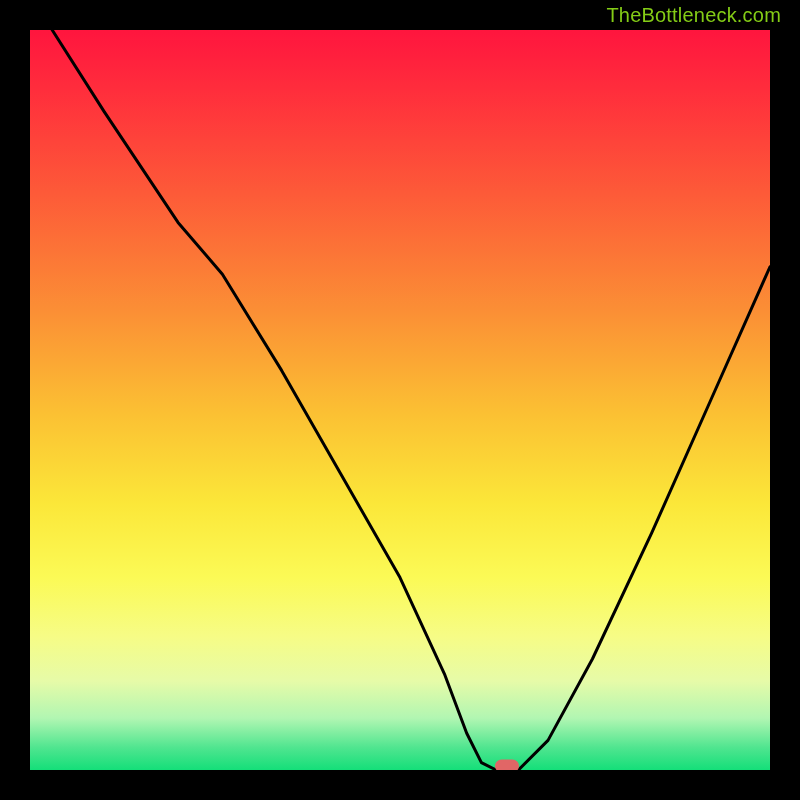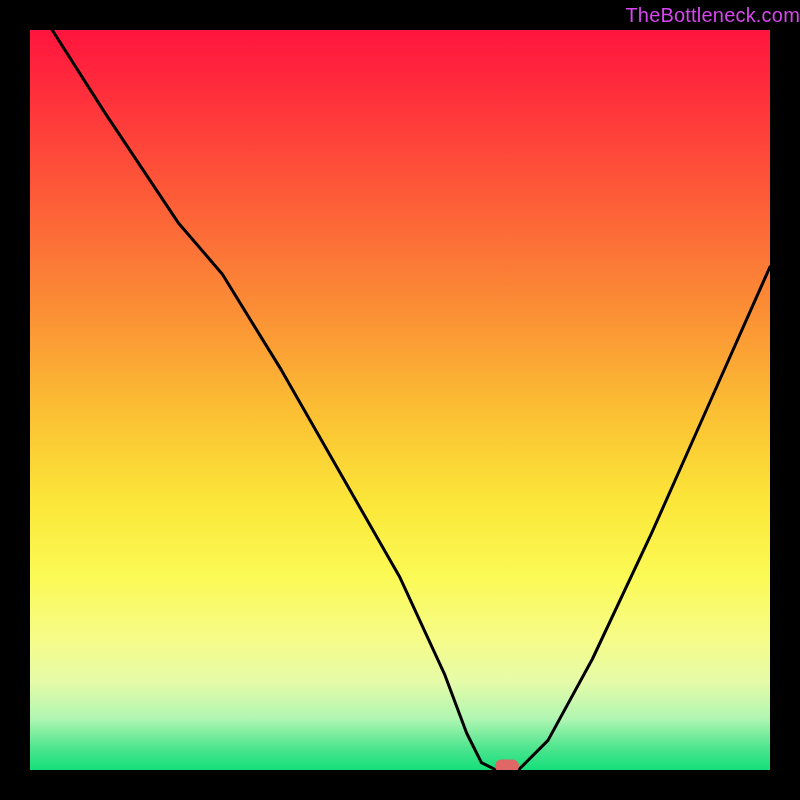--- a/index.html
+++ b/index.html
@@ -12,22 +12,22 @@
   }
   .frame {
     position: relative;
     width: 800px;
     height: 800px;
     background: #000;
   }
   .watermark {
     position: absolute;
     top: 4px;
-    right: 0;
-    color: #d946ef;
+    right: 19px;
+    color: #84cc16;
     font-size: 20px;
     font-weight: 500;
     letter-spacing: 0.2px;
     z-index: 3;
   }
   .plot-area {
     position: absolute;
     left: 30px;
     top: 30px;
     width: 740px;

